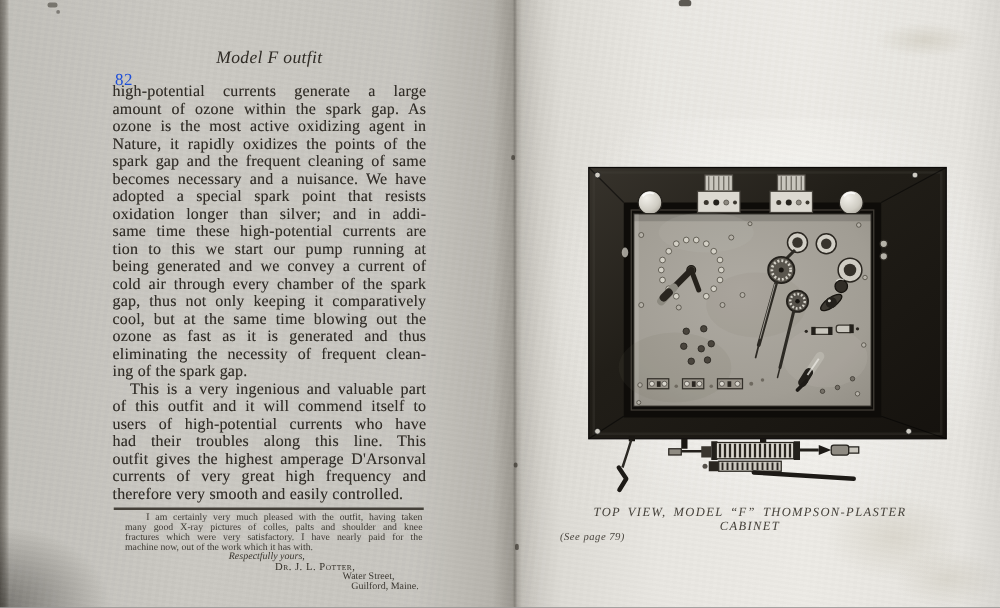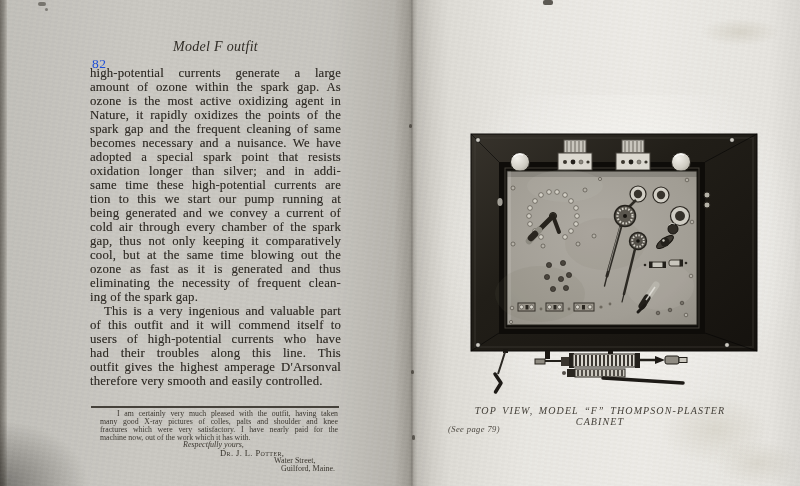--- a/index.html
+++ b/index.html
@@ -101,20 +101,21 @@
       <div class="bl jl">ozone as fast as it is generated and thus</div>
       <div class="bl jl">eliminating the necessity of frequent clean-</div>
       <div class="bl ll">ing of the spark gap.</div>
     </div>
     <div>
       <div class="bl jl indent">This is a very ingenious and valuable part</div>
       <div class="bl jl">of this outfit and it will commend itself to</div>
       <div class="bl jl">users of high-potential currents who have</div>
       <div class="bl jl">had their troubles along this line.  This</div>
       <div class="bl jl">outfit gives the highest amperage D'Arsonval</div>
+      <div class="bl jl">currents of very great high frequency and</div>
       <div class="bl ll">therefore very smooth and easily controlled.</div>
     </div>
   </div>
 
   <div class="abs rule"></div>
 
   <div class="abs testimonial">
     <div class="bl jl t-ind">I am certainly very much pleased with the outfit, having taken</div>
     <div class="bl jl">many good X-ray pictures of colles, palts and shoulder and knee</div>
     <div class="bl jl">fractures which were very satisfactory.  I have nearly paid for the</div>

